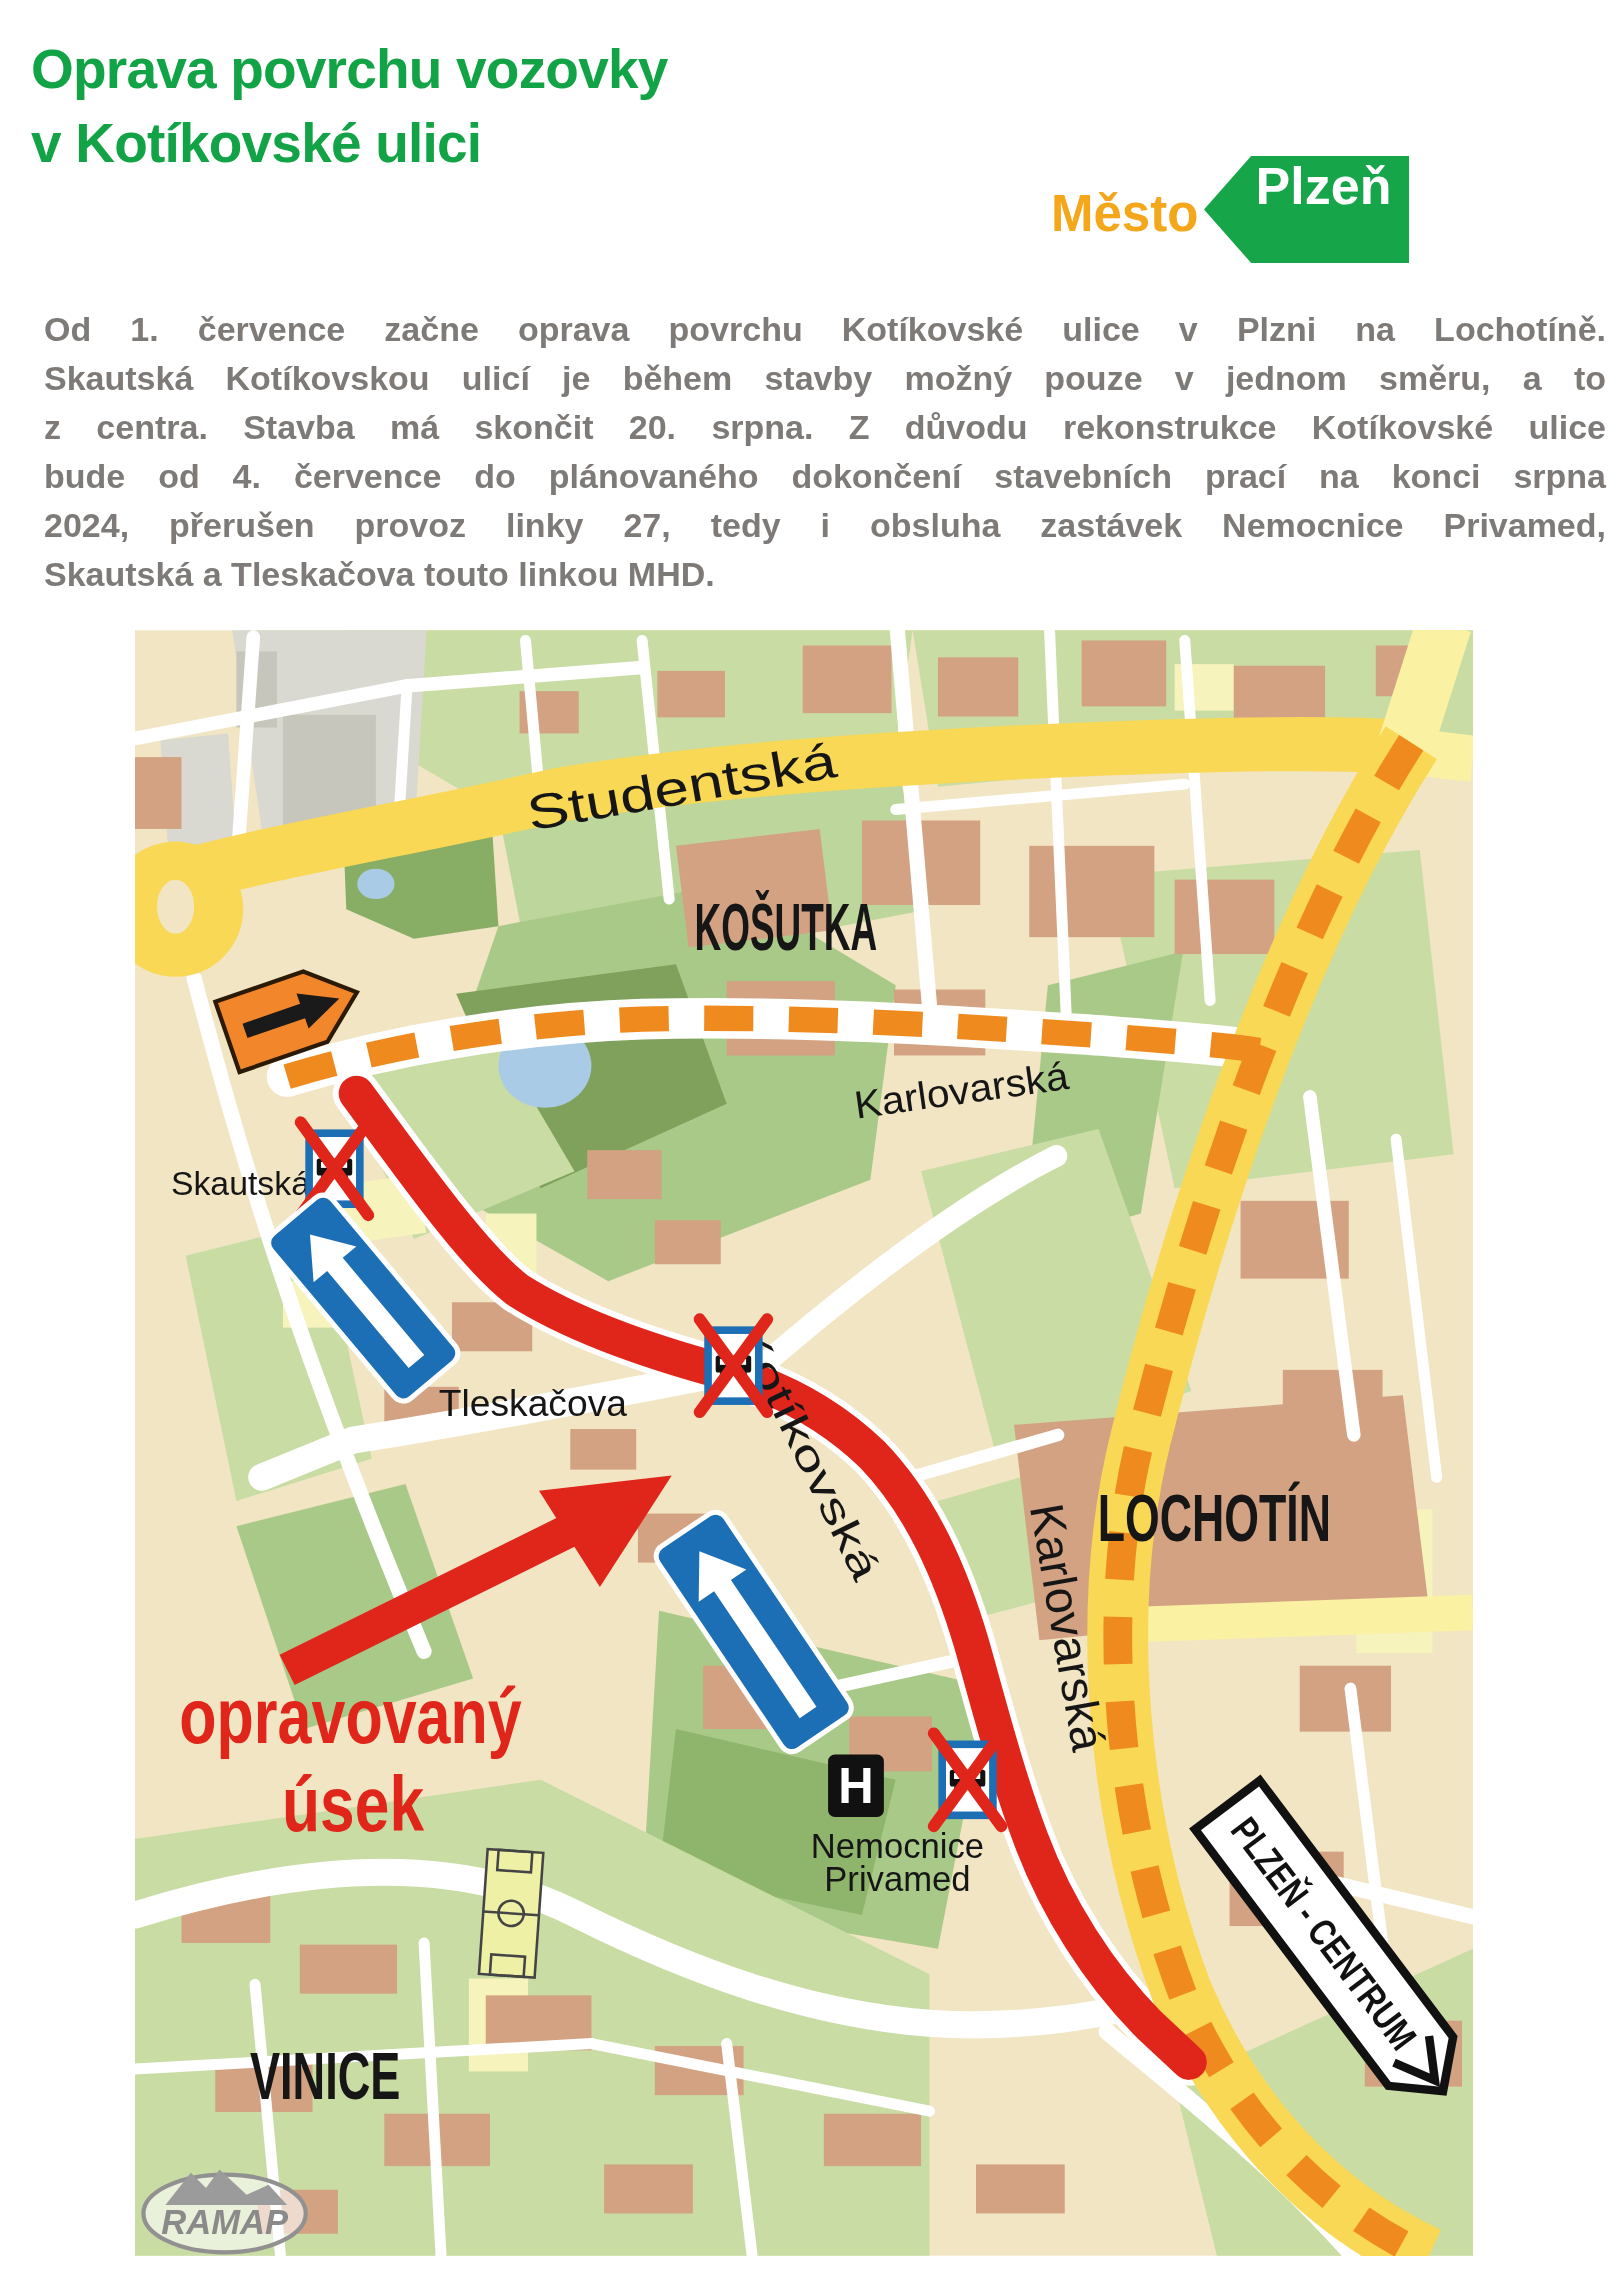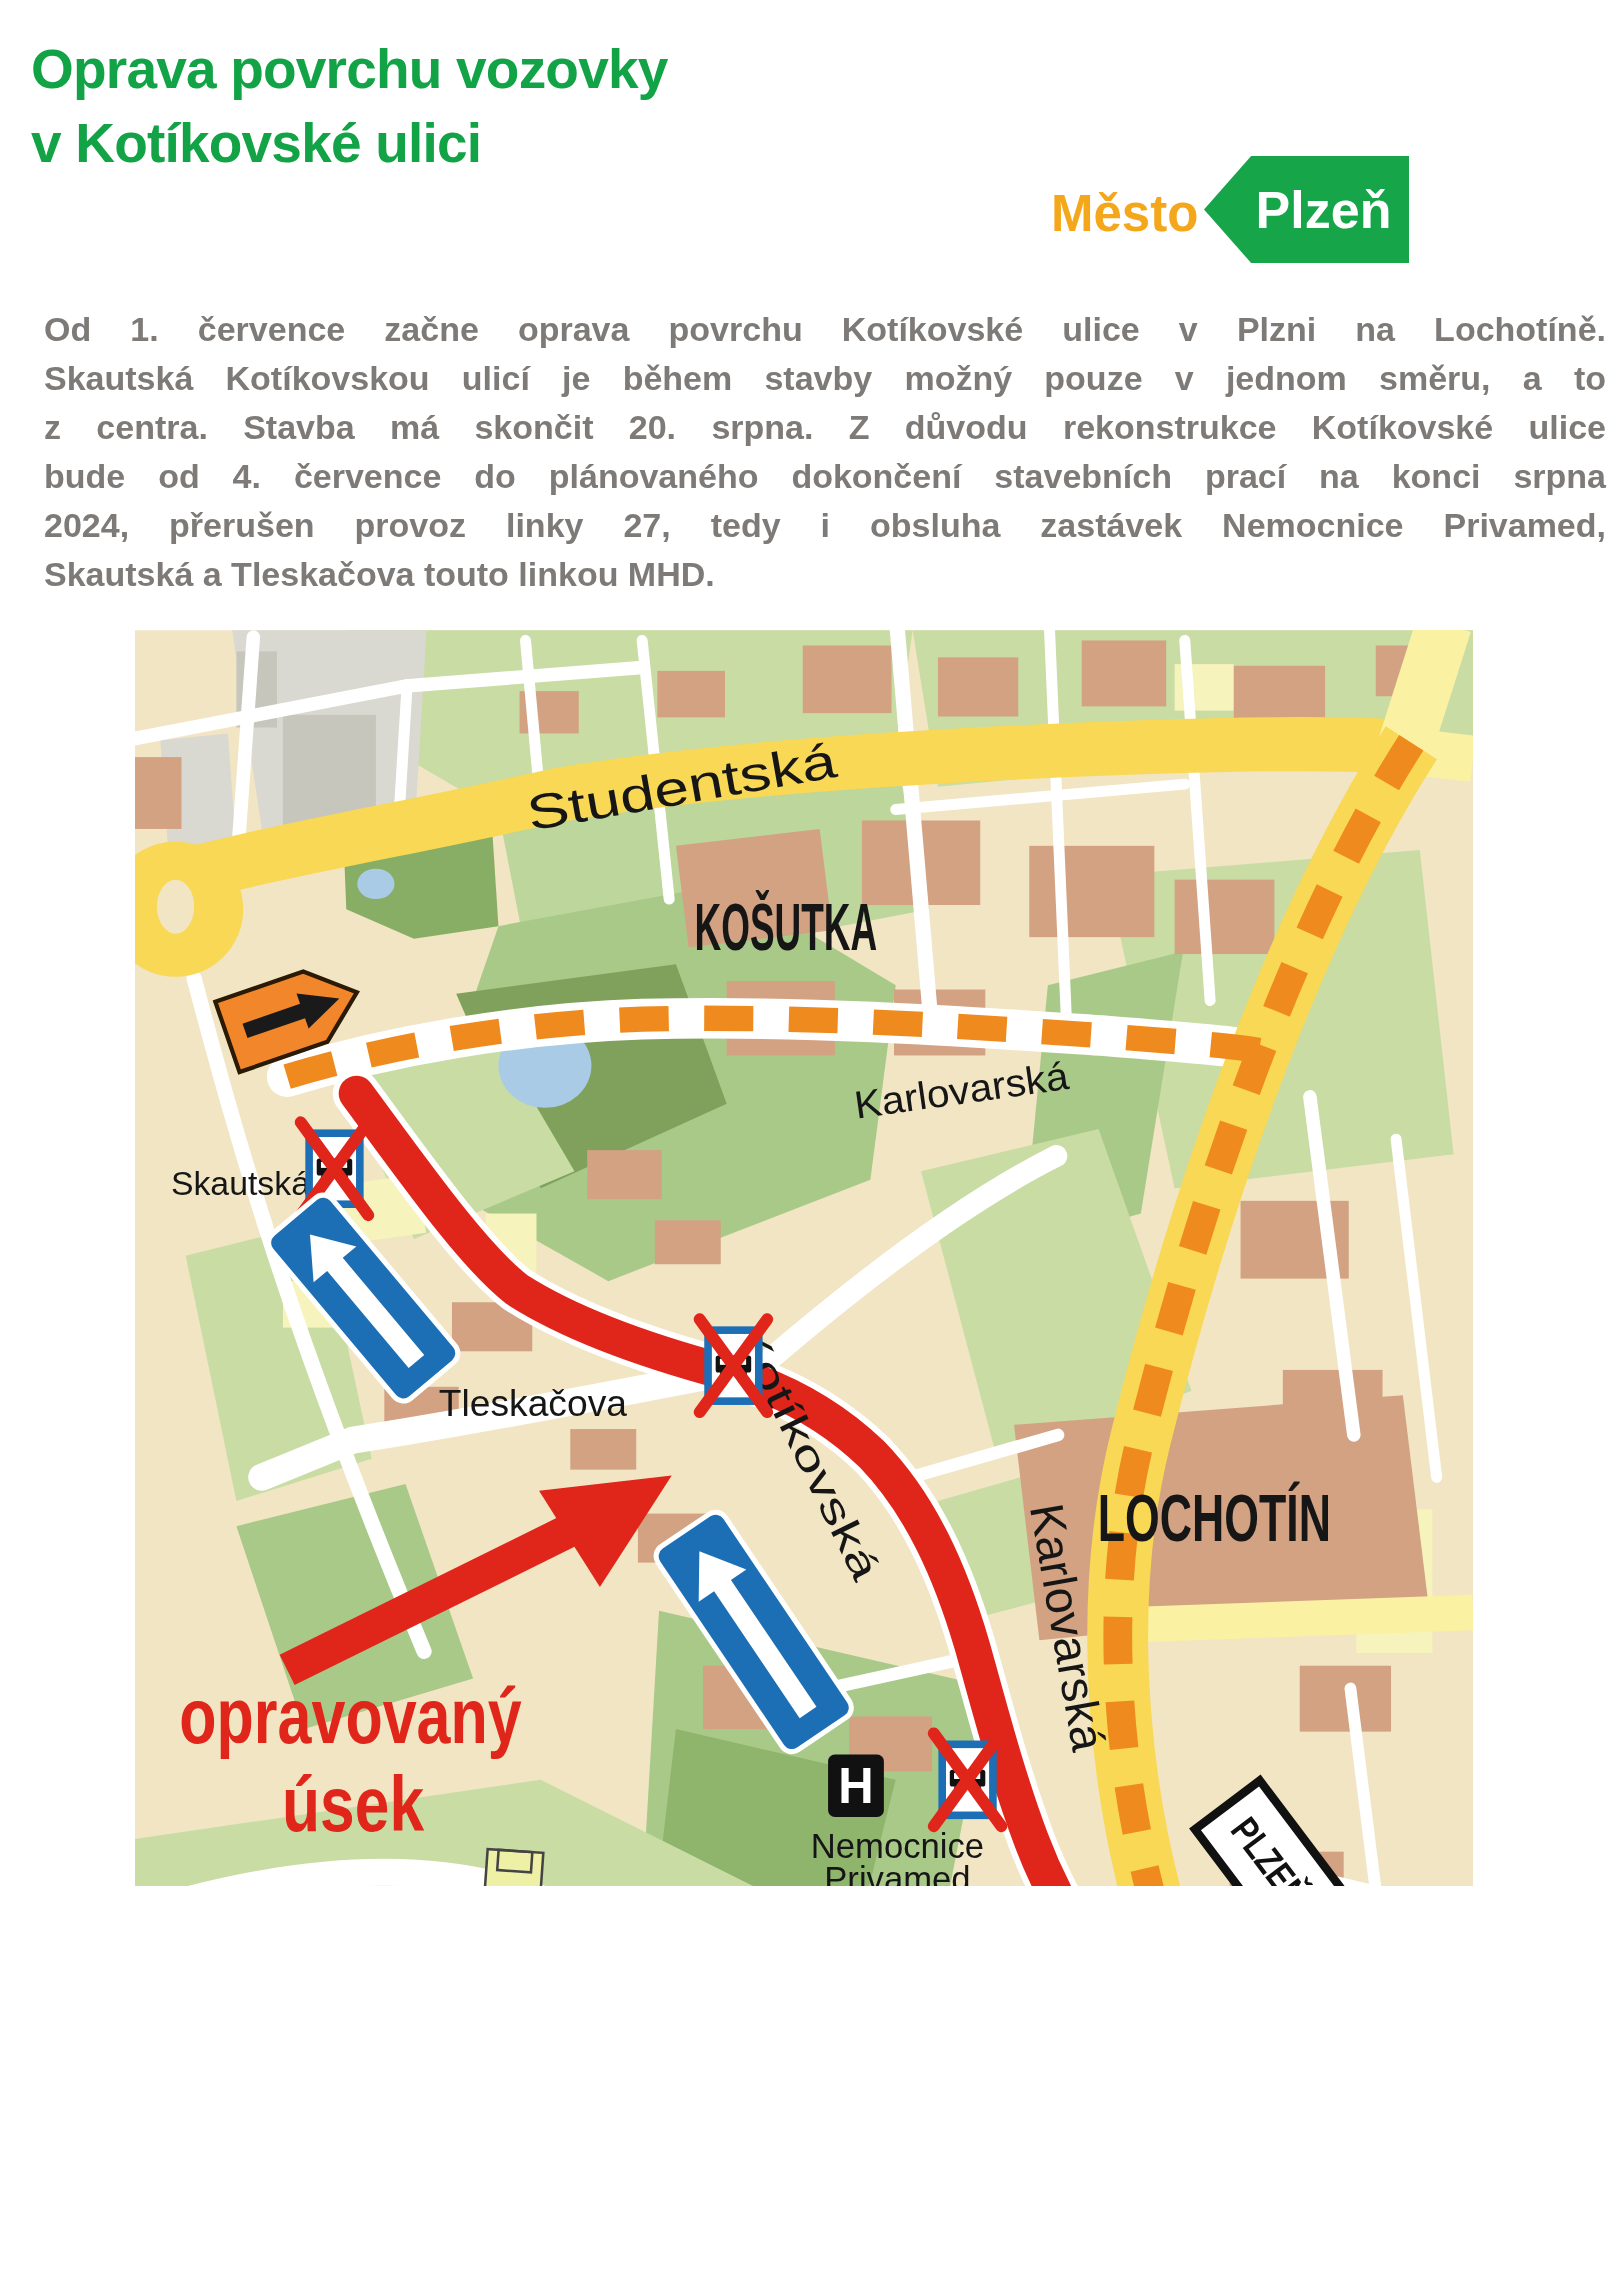--- a/index.html
+++ b/index.html
@@ -1,24 +1,24 @@
 <!DOCTYPE html>
 <html style="font-size:13.5px"><head>
 <meta charset="utf-8">
 <style>
   html,body{margin:0;padding:0;background:#ffffff;}
-  #page{position:relative;width:1623px;height:1886px;background:#ffffff;overflow:hidden;
+  #page{position:relative;width:1623px;height:2295px;background:#ffffff;overflow:hidden;
         font-family:"Liberation Sans",sans-serif;}
   .title{position:absolute;left:31px;top:32px;font-size:55px;font-weight:700;
          color:#13a347;line-height:74px;letter-spacing:-0.8px;white-space:nowrap;}
   .logo-mesto{position:absolute;left:1027px;top:184px;font-size:51px;font-weight:700;
          color:#f5a71b;white-space:nowrap;margin-left:24px;}
   .logo-sign{position:absolute;left:1204px;top:156px;width:205px;height:107px;background:#17a54a;
          clip-path:polygon(0 50%,23% 0,100% 0,100% 100%,23% 100%);
-         display:flex;align-items:center;justify-content:center;padding-left:34px;box-sizing:border-box;}
+         display:flex;align-items:flex-start;justify-content:center;padding-left:34px;box-sizing:border-box;}
   .logo-sign span{color:#ffffff;font-size:52px;font-weight:700;}
   .intro{position:absolute;left:44px;top:305px;width:1562px;color:#7d7a77;font-weight:700;
          font-size:34px;line-height:49px;}
   .intro .jline{text-align:justify;text-align-last:justify;}
   .intro .jline.last{text-align-last:left;}
   #map-wrap{position:absolute;left:135px;top:630px;width:1338px;height:1626px;}
   svg text{font-family:"Liberation Sans",sans-serif;}
 </style>
 </head>
 <body>

